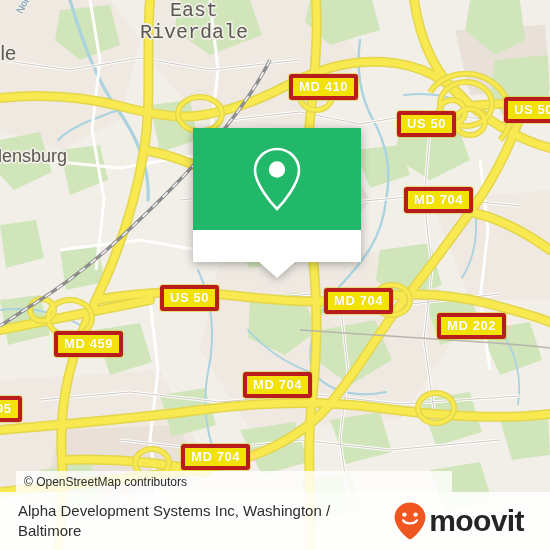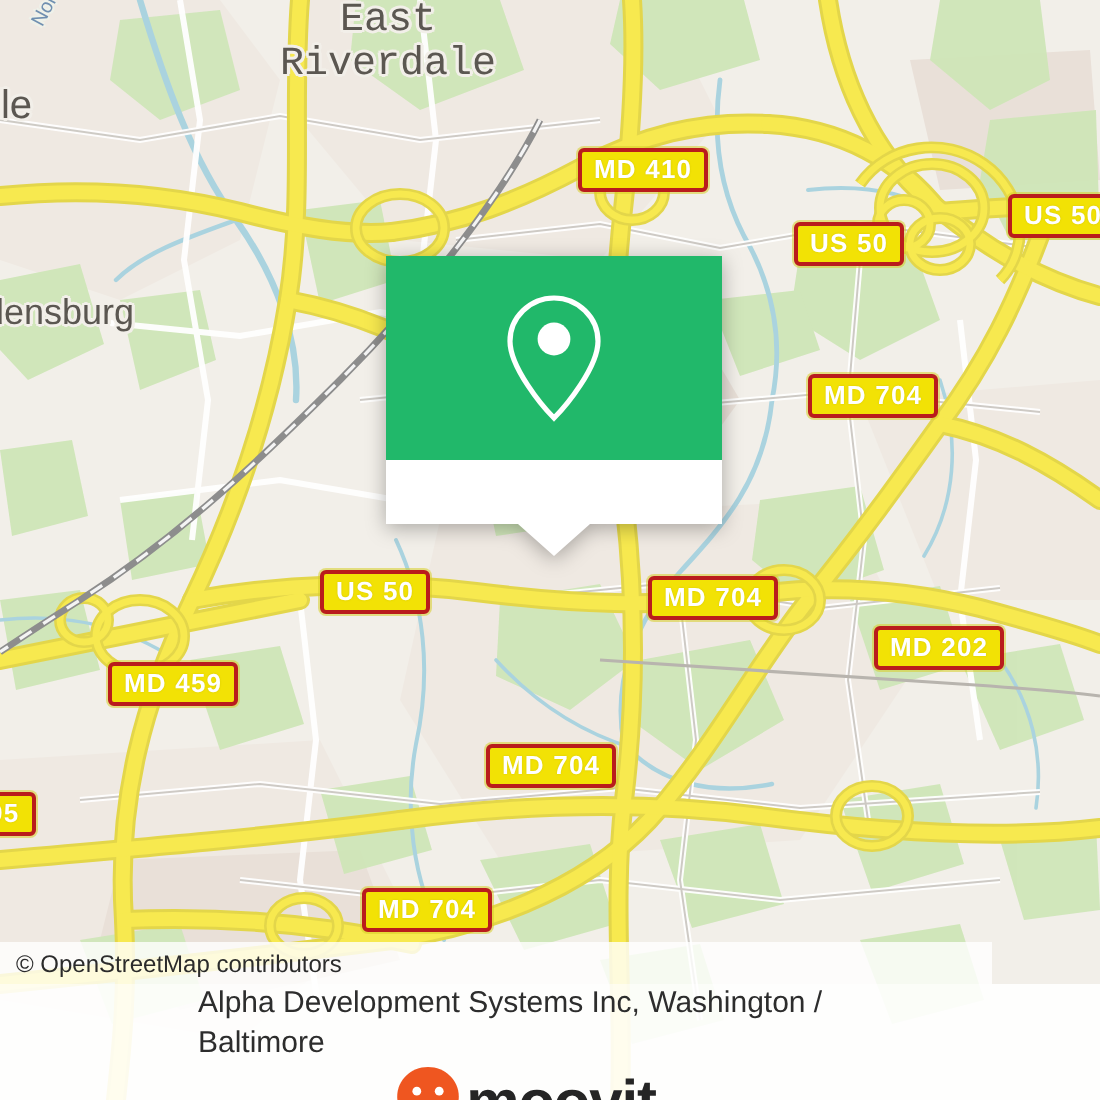--- a/index.html
+++ b/index.html
@@ -54,21 +54,21 @@
     pointer-events: none;
     text-shadow:
       1.2px 0 0 #eef2ea, -1.2px 0 0 #eef2ea,
       0 1.2px 0 #eef2ea, 0 -1.2px 0 #eef2ea;
   }
 
   
   .shield {
     position: absolute;
     background: #f2e205;
-    border: 2px solid #b91c1c;
+    border: 4px solid #b91c1c;
     border-radius: 3px;
     color: #ffffff;
     font-family: "Liberation Sans", sans-serif;
     font-weight: bold;
     font-size: 13px;
     letter-spacing: 0.6px;
     padding: 1px 6px 2px 6px;
     line-height: 15px;
     white-space: nowrap;
     box-shadow: 0 0 0 1px rgba(215,205,40,0.55);
@@ -112,23 +112,23 @@
     margin-left: -18px;
     width: 0; height: 0;
     border-left: 18px solid transparent;
     border-right: 18px solid transparent;
     border-top: 16px solid #ffffff;
   }
 
   
   #attribution {
     position: absolute;
-    left: 0;
+    left: 16px;
     top: 471px;
-    width: 496px;
+    width: 436px;
     height: 21px;
     background: rgba(255,255,255,0.80);
     display: flex;
     align-items: center;
   }
   #attribution-text {
     color: #2b2b2b;
     font-size: 12px;
     padding-left: 8px;
     font-family: "Liberation Sans", sans-serif;
@@ -138,21 +138,20 @@
   #footer {
     position: absolute;
     left: 0;
     top: 492px;
     width: 550px;
     height: 58px;
     background: rgba(255,255,255,0.90);
     display: flex;
     align-items: center;
     justify-content: space-between;
-    flex-direction: column;
   }
   #footer-title {
     color: #2d2d2d;
     font-size: 15px;
     line-height: 20px;
     padding-left: 18px;
     max-width: 370px;
     font-family: "Liberation Sans", sans-serif;
   }
   #footer-logo {

